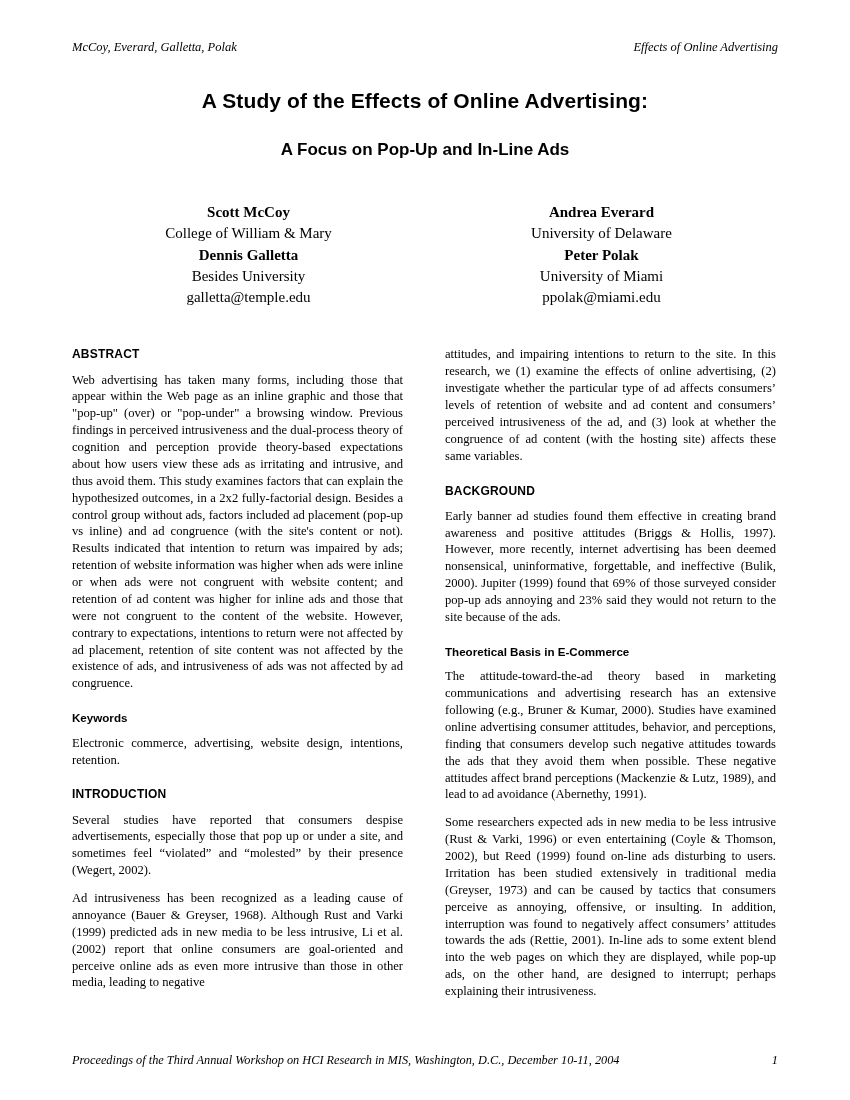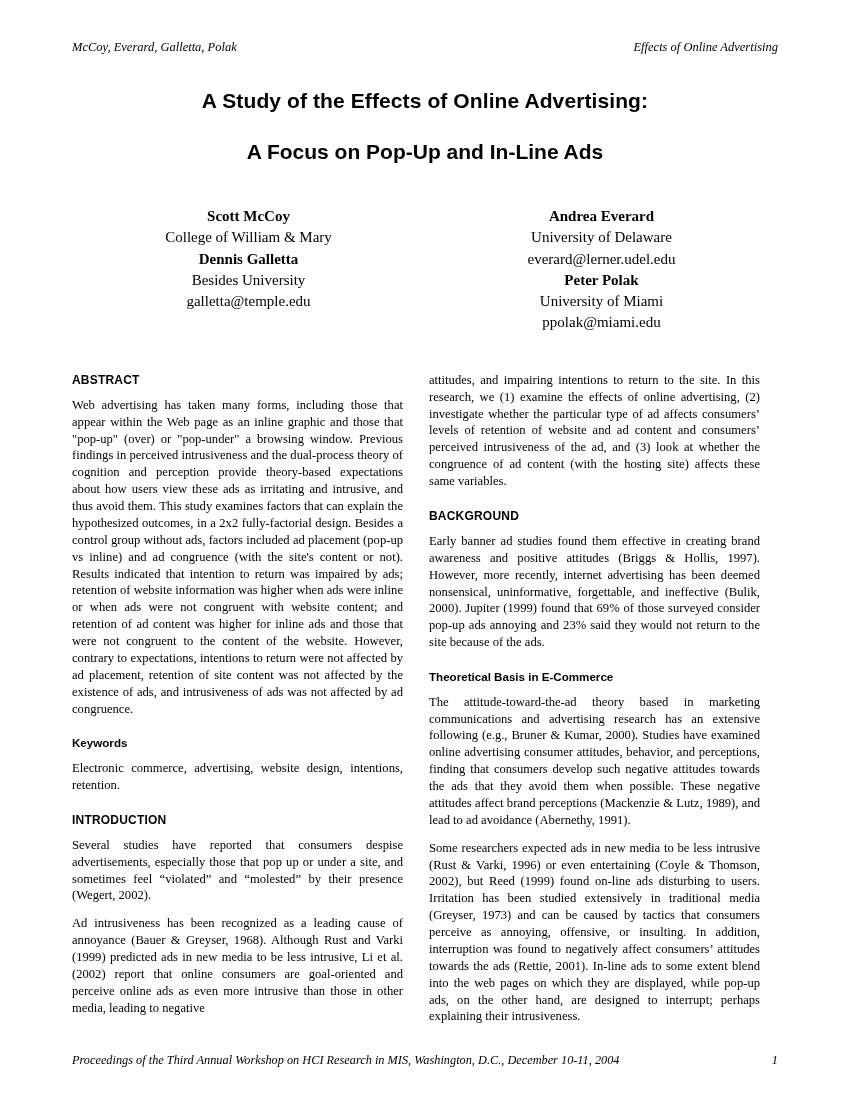--- a/index.html
+++ b/index.html
@@ -39,21 +39,21 @@
     margin-top: 30px;
   }
   .title-line1 {
     font-family: "Liberation Sans", sans-serif;
     font-size: 21px;
     font-weight: bold;
     letter-spacing: 0.1px;
   }
   .title-line2 {
     font-family: "Liberation Sans", sans-serif;
-    font-size: 21px;
+    font-size: 17px;
     font-weight: bold;
     margin-top: 27px;
   }
 
   
   .authors {
     display: flex;
     margin-top: 42px;
     font-size: 15px;
     line-height: 1.42;
@@ -63,21 +63,21 @@
     text-align: center;
   }
   .author-col .name {
     font-weight: bold;
   }
 
   
   .columns {
     display: flex;
     margin-top: 38px;
-    gap: 26px;
+    gap: 42px;
   }
   .col {
     width: 331px;
     font-size: 12.6px;
     line-height: 1.34;
     text-align: justify;
   }
   h2.sec {
     font-family: "Liberation Sans", sans-serif;
     font-size: 12px;
@@ -136,21 +136,20 @@
     <div class="author-col">
       <div class="name">Scott McCoy</div>
       <div>College of William &amp; Mary</div>
       <div class="name">Dennis Galletta</div>
       <div>Besides University</div>
       <div>galletta@temple.edu</div>
     </div>
     <div class="author-col">
       <div class="name">Andrea Everard</div>
       <div>University of Delaware</div>
-      <div>everard@lerner.udel.edu</div>
       <div class="name">Peter Polak</div>
       <div>University of Miami</div>
       <div>ppolak@miami.edu</div>
     </div>
   </div>
 
   <div class="columns">
 
     <div class="col col-left">
       <h2 class="sec">ABSTRACT</h2>

